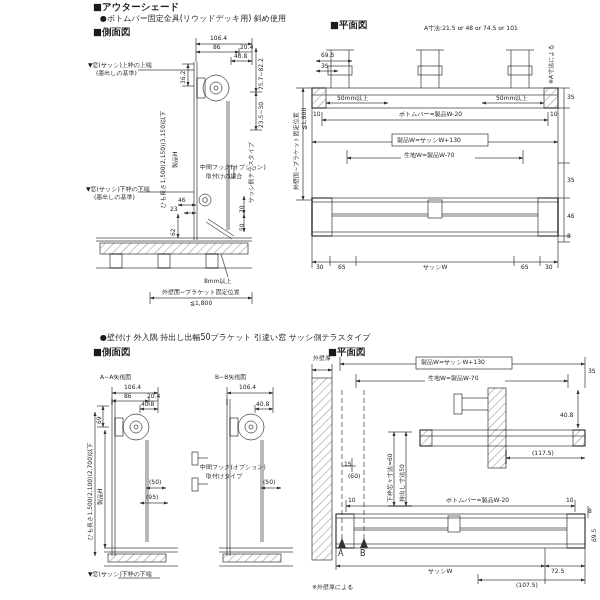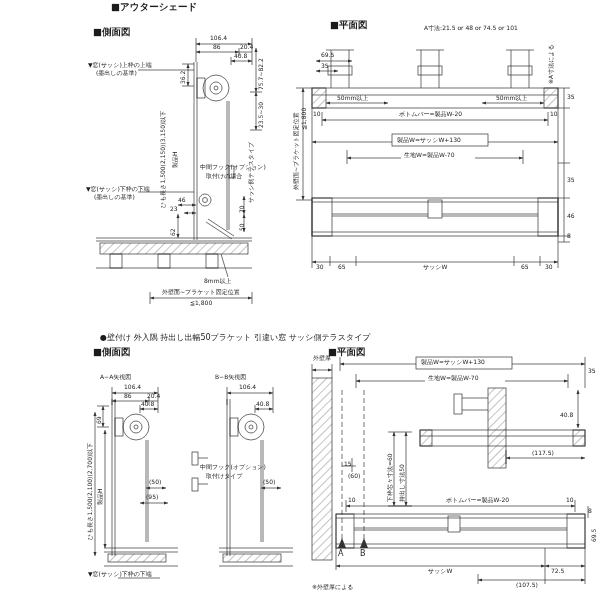--- a/index.html
+++ b/index.html
@@ -240,21 +240,22 @@
         <line x1="545" y1="548" x2="545" y2="584"></line>
         <line x1="585" y1="548" x2="585" y2="584"></line>
       <line x1="336" y1="566" x2="545" y2="566" marker-start="url(#ar)" marker-end="url(#ar)"></line>
       <line x1="545" y1="566" x2="585" y2="566" marker-start="url(#ar)" marker-end="url(#ar)"></line>
       <line x1="478" y1="574" x2="478" y2="584"></line>
       <line x1="478" y1="580" x2="585" y2="580" marker-start="url(#ar)" marker-end="url(#ar)"></line>
       <line x1="588" y1="506" x2="588" y2="518"></line>
     </g>
   </svg>
 
-  <span class="lbl t4" style="left:111px;top:2px">■アウターシェード</span>
+  <span class="lbl t4" style="left:93px;top:2px">■アウターシェード</span>
+  <span class="lbl t3" style="left:100px;top:15px">●ボトムバー固定金具(リウッドデッキ用) 斜め使用</span>
   <span class="lbl t4" style="left:93px;top:27px">■側面図</span>
   <span class="lbl t4" style="left:330px;top:20px">■平面図</span>
   <span class="lbl t1" style="left:424px;top:25px">A寸法:21.5 or 48 or 74.5 or 101</span>
 
   <span class="lbl t1" style="left:210px;top:35px">106.4</span>
   <span class="lbl t1" style="left:213px;top:44px">86</span>
   <span class="lbl t1" style="left:240px;top:44px">20.4</span>
   <span class="lbl t1" style="left:234px;top:53px">40.8</span>
   <span class="lbl t1 rot" style="left:180px;top:84px">36.2</span>
   <span class="lbl t1 rot" style="left:258px;top:90px">75.7~82.2</span>

